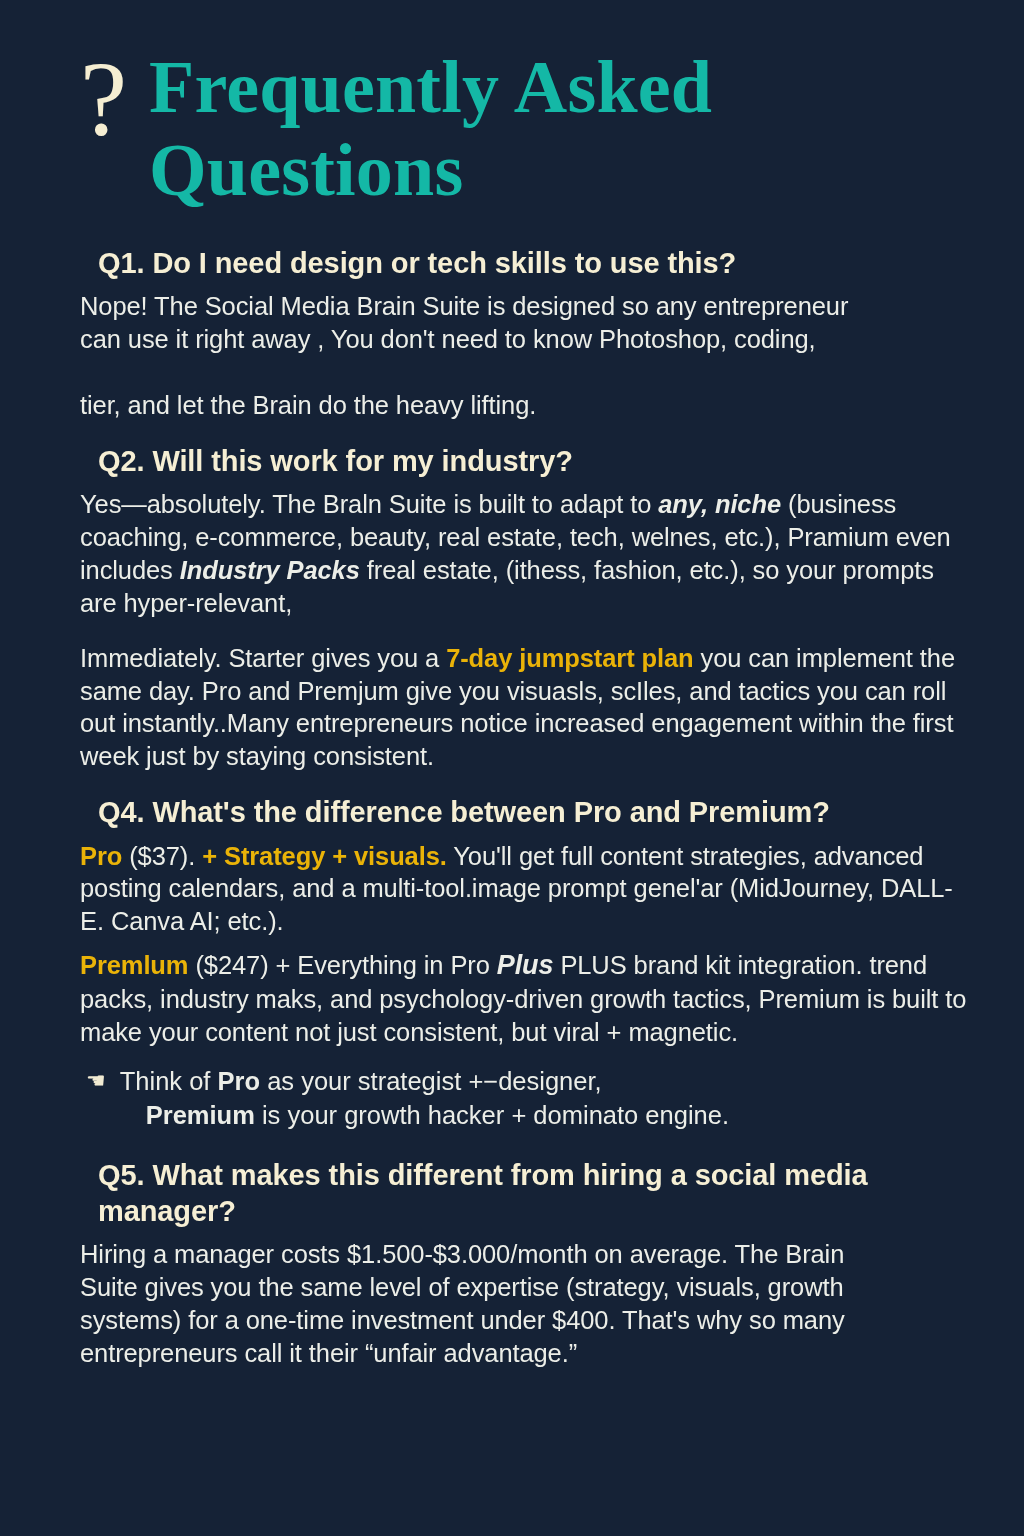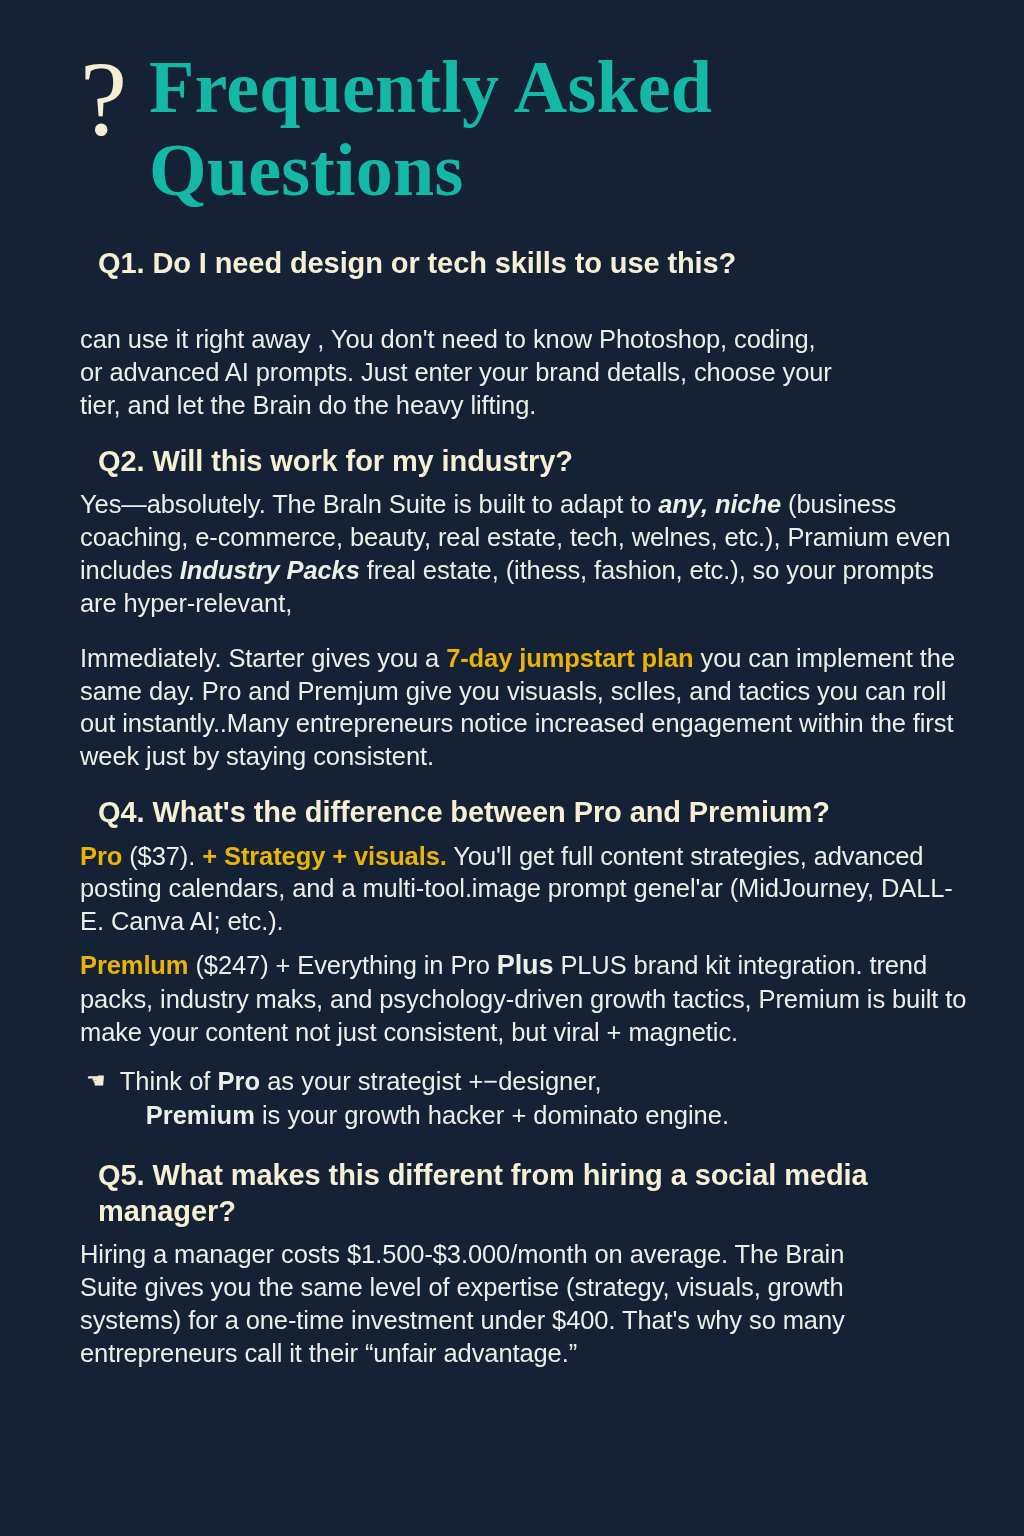--- a/index.html
+++ b/index.html
@@ -59,20 +59,21 @@
   .a {
     font-size: 25.5px;
     line-height: 1.29;
     color: #eceee8;
     margin: 0 0 10px 0;
     letter-spacing: -0.1px;
   }
   .a b { font-weight: 700; color: #eab308; }
   .a .bolditalic { font-style: italic; font-weight: 700; }
   .plus-mark {
+    font-style: italic;
     font-weight: 700;
     font-size: 27px;
   }
   .callout {
     display: flex;
     gap: 14px;
     margin: 16px 0 6px 6px;
     font-size: 25.5px;
     line-height: 1.32;
     color: #eceee8;
@@ -93,23 +94,23 @@
 <div class="page">
 
   <div class="header">
     <div class="qmark">?</div>
     <div class="title">Frequently Asked Questions</div>
   </div>
 
   <div class="qa-block">
     <p class="q">Q1. Do I need design or tech skills to use this?</p>
     <p class="a">
+      <span>Nope! The Social Media Brain Suite is designed so any entrepreneur</span><br>
+      <span>can use it right away , You don't need to know Photoshop, coding,</span><br>
       <br>
-      <span>can use it right away , You don't need to know Photoshop, coding,</span><br>
-      <span>or advanced AI prompts. Just enter your brand detalls, choose your</span><br>
       <span>tier, and let the Brain do the heavy lifting.</span>
     </p>
   </div>
 
   <div class="qa-block">
     <p class="q">Q2. Will this work for my industry?</p>
     <p class="a">
       <span>Yes—absolutely. The Braln Suite is built to adapt to </span><span class="bolditalic">any, niche</span><span> (business coaching, e-commerce, beauty, real estate, tech, welnes, etc.), Pramium even includes </span><span class="bolditalic">Industry Packs</span><span> freal estate, (ithess, fashion, etc.), so your prompts are hyper-relevant,</span>
     </p>
   </div>

